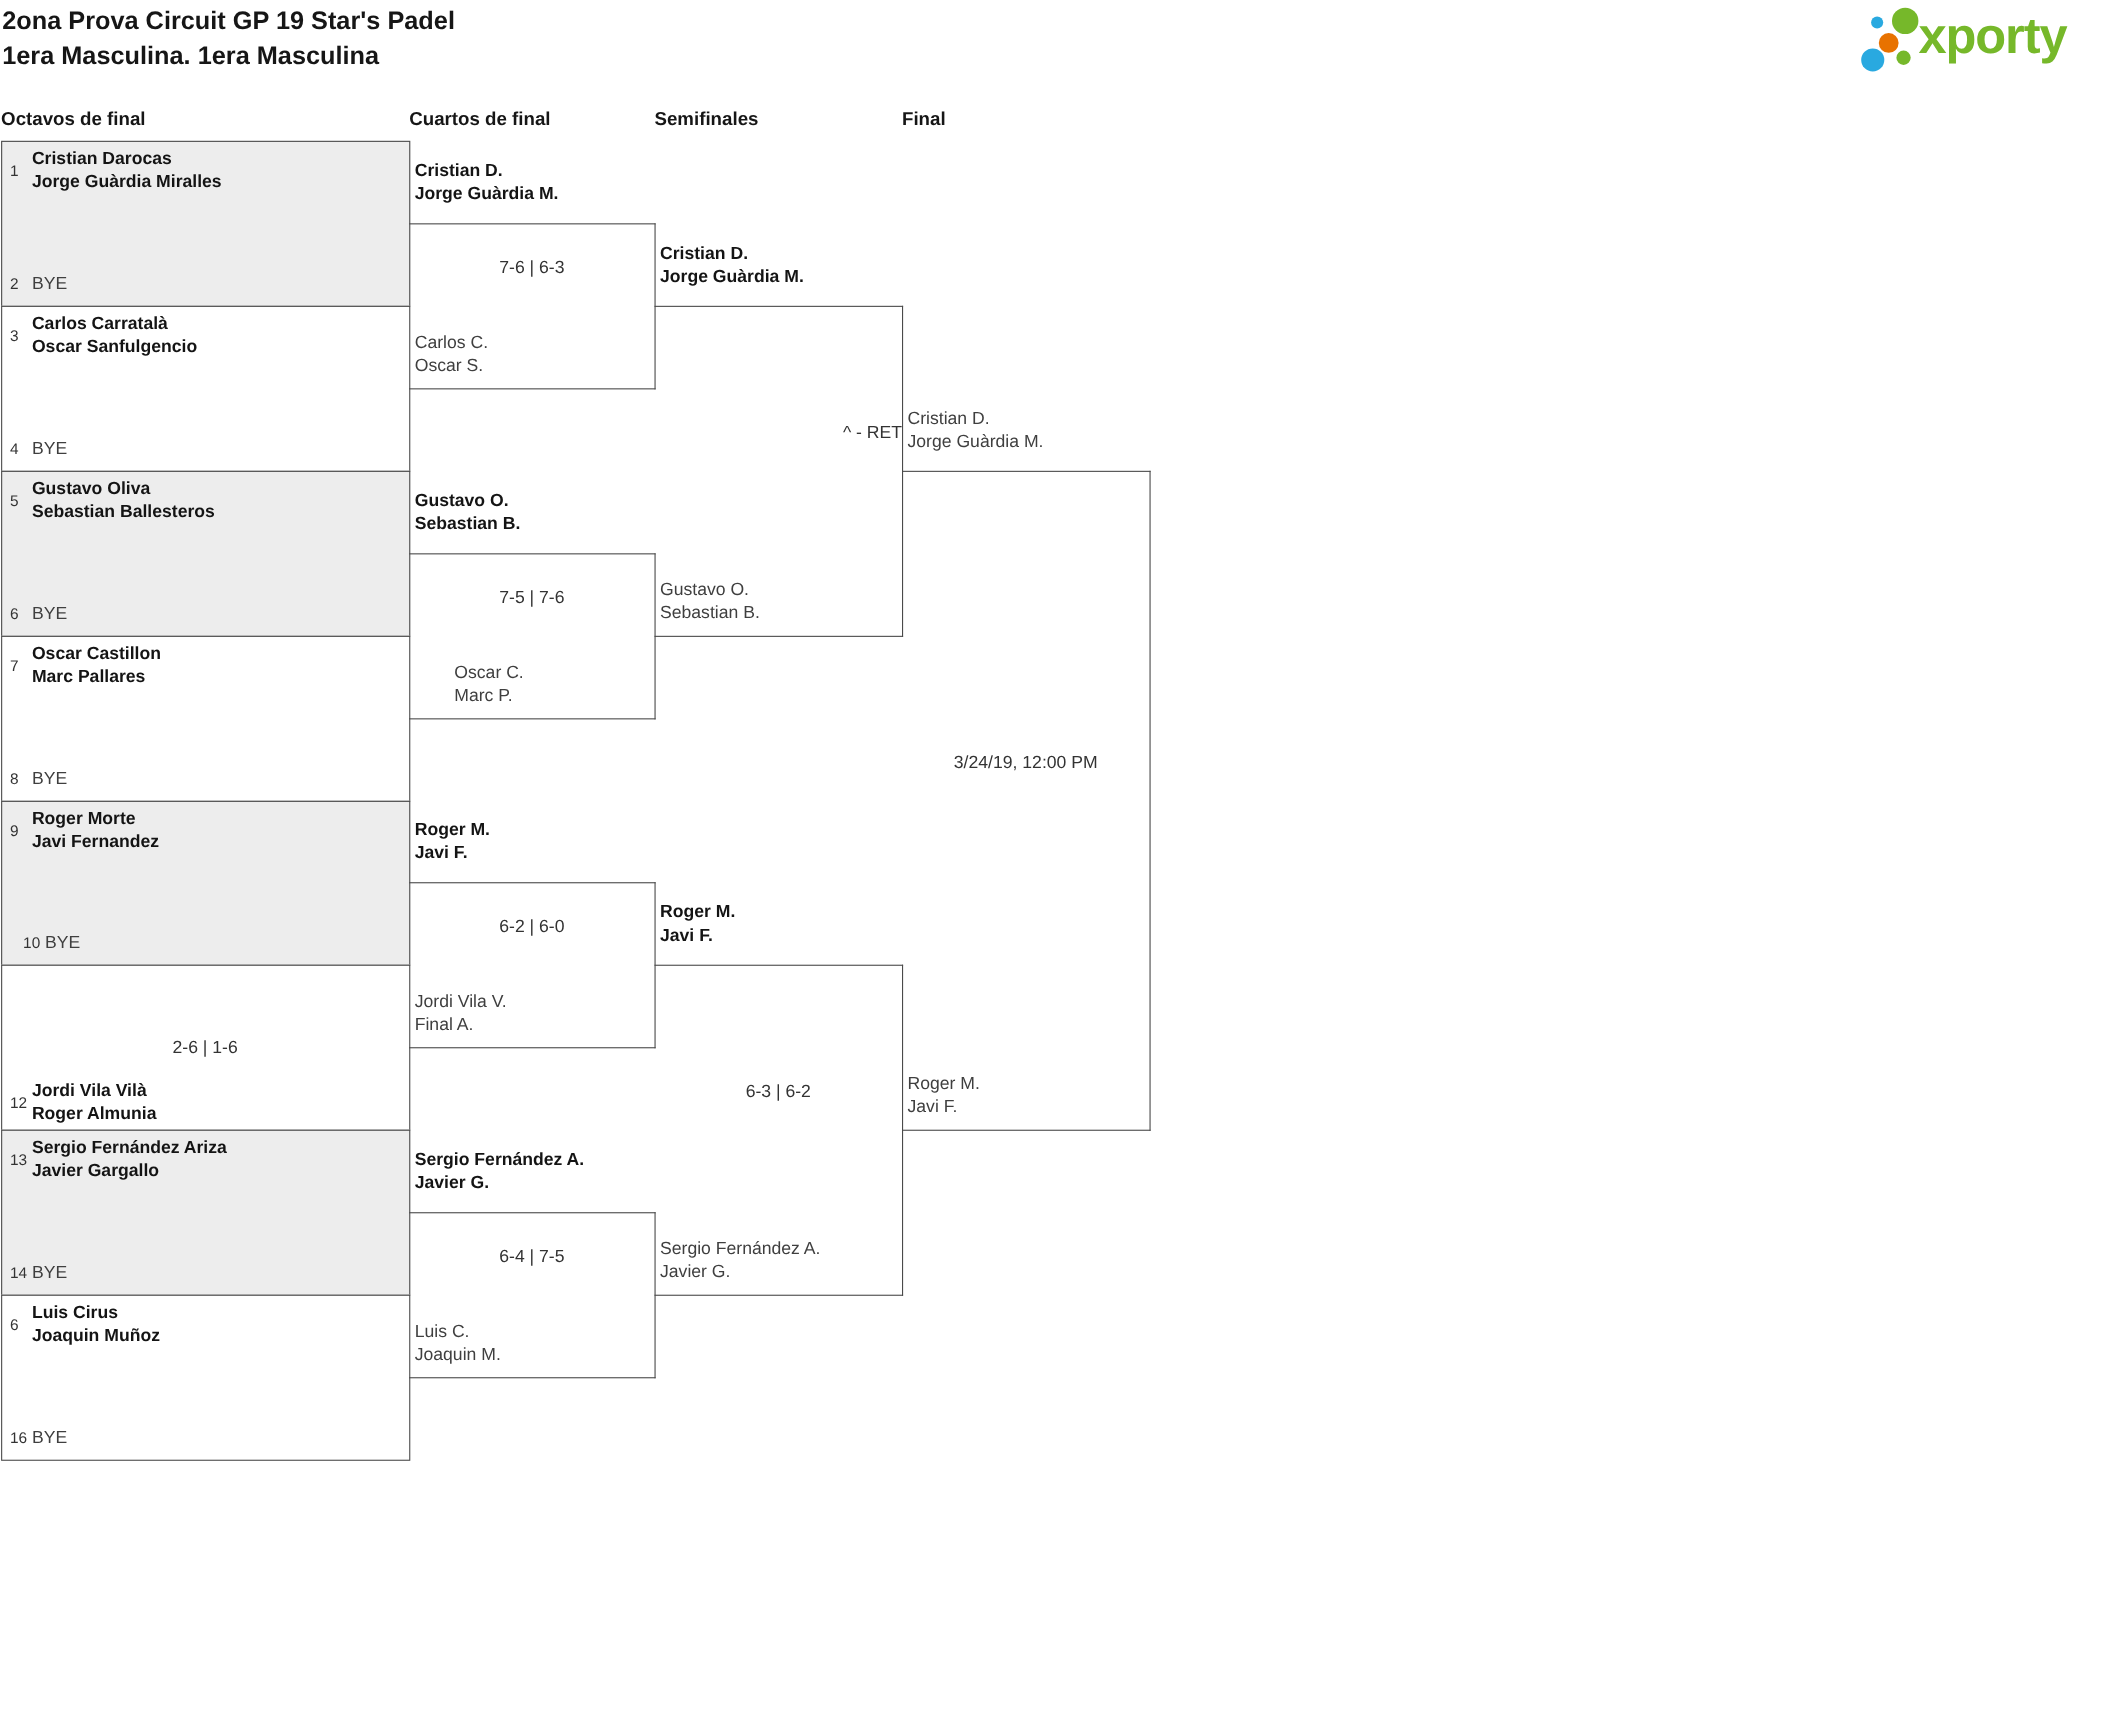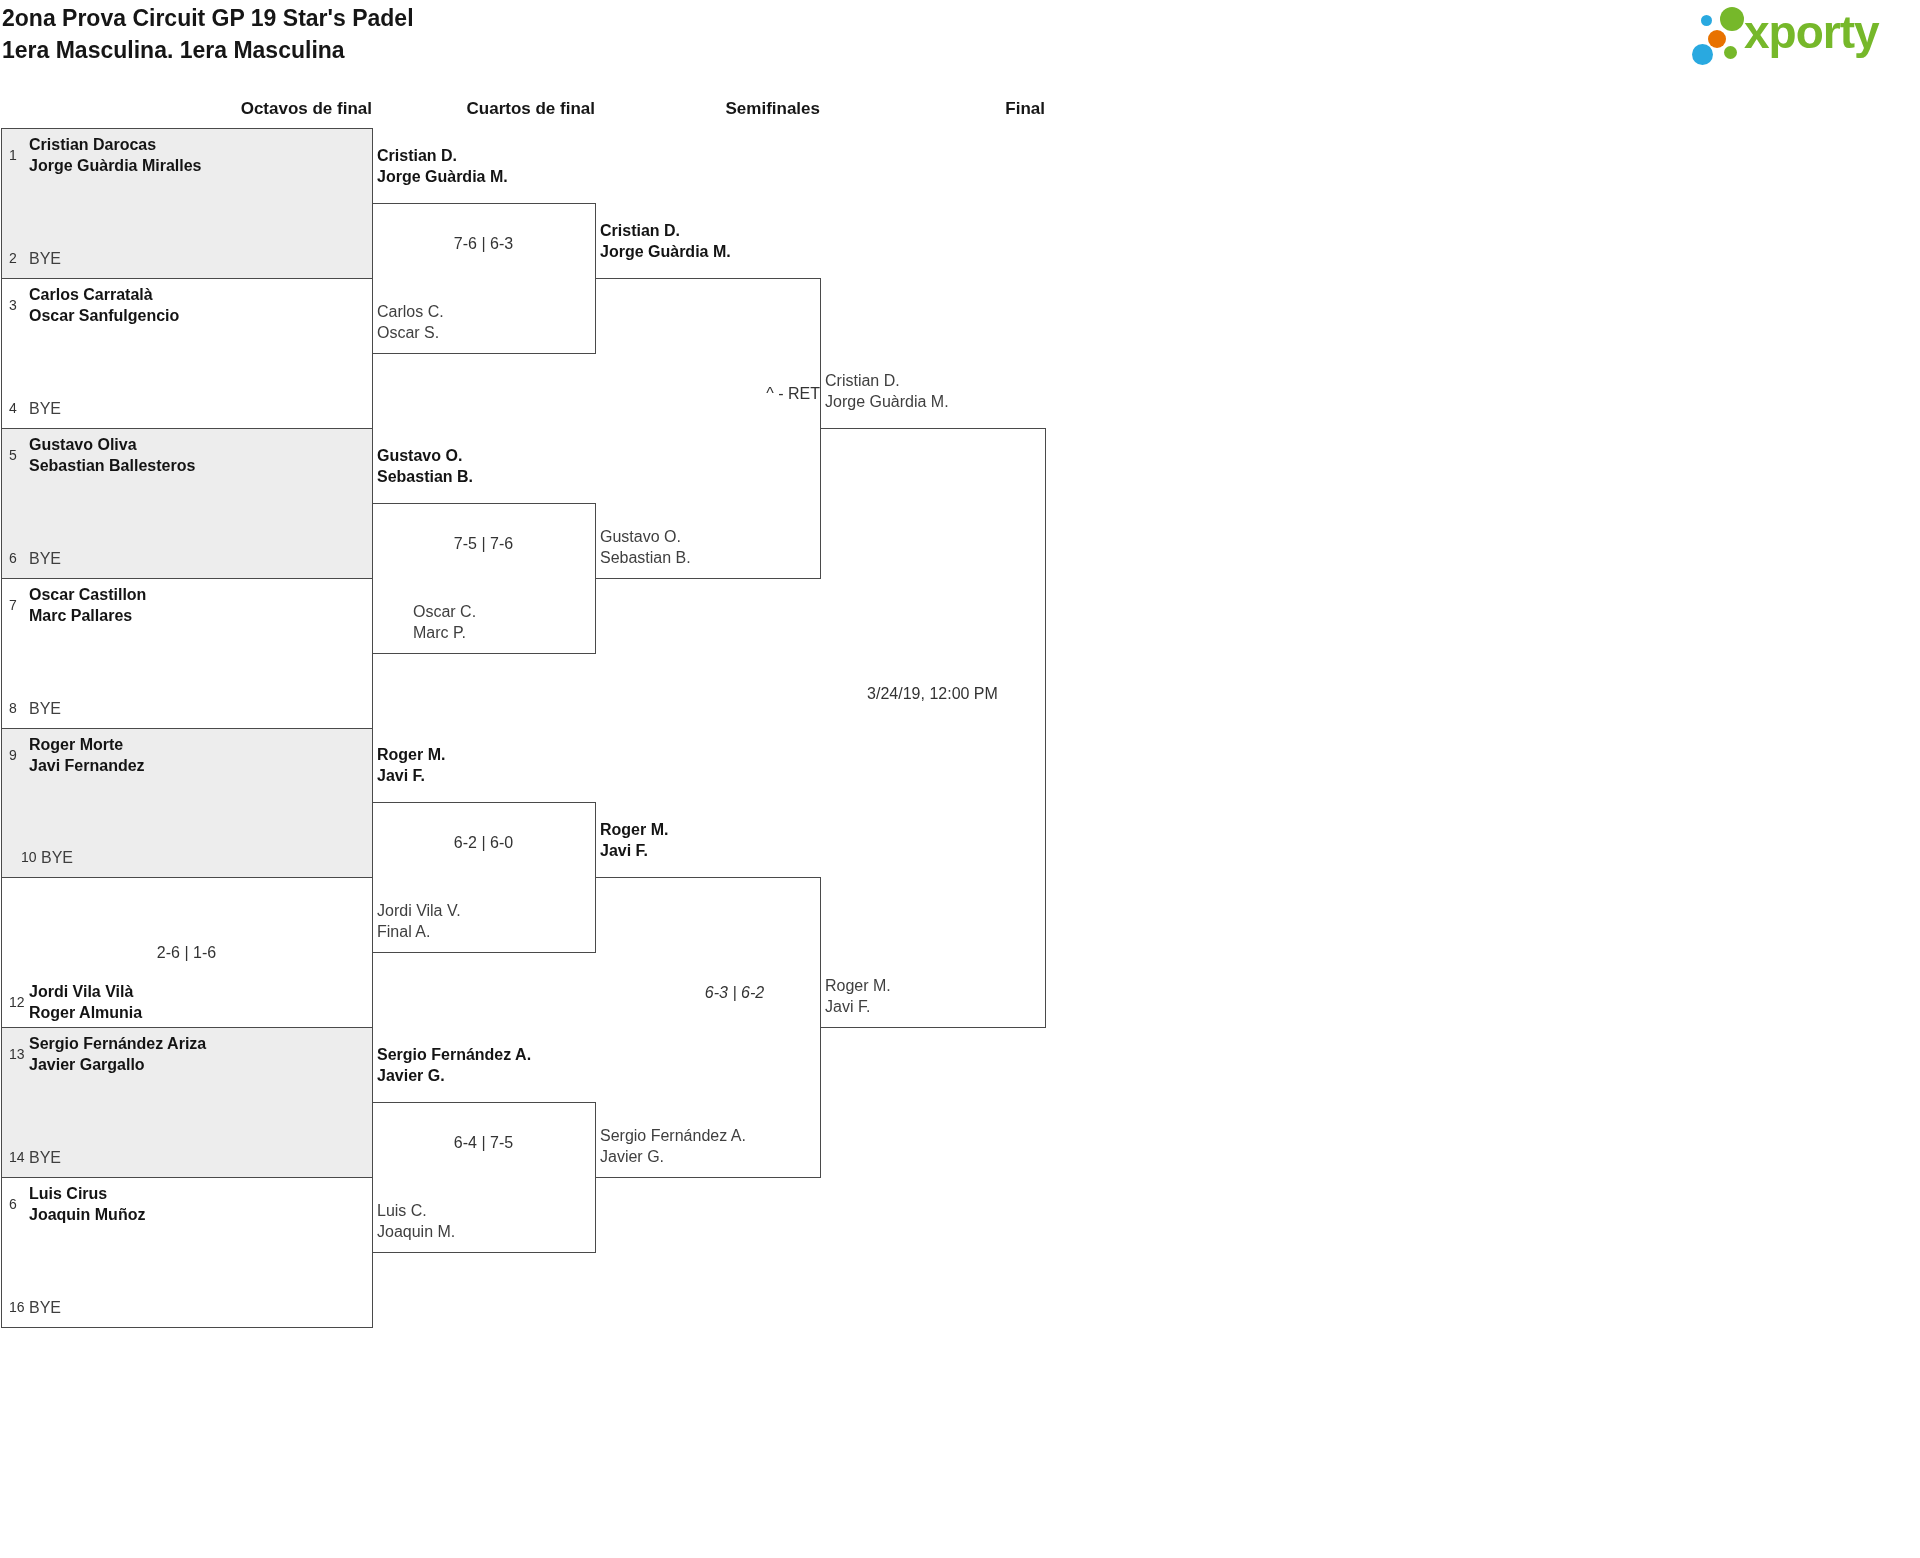--- a/index.html
+++ b/index.html
@@ -6,21 +6,21 @@
     --line:#4a4a4a; --shade:#ededed; --strong:#141414; --normal:#3f3f3f;
     --logo-green:#76b82a; --logo-blue:#29a9e0; --logo-orange:#e87200;
   }
   html,body{margin:0;padding:0;}
   body{
     width:1920px;height:1558px;position:relative;background:#ffffff;
     font-family:"Liberation Sans",sans-serif;overflow:hidden;
   }
   .title{position:absolute;left:2px;top:2px;font-size:23px;line-height:32px;font-weight:700;color:#161616;}
   .subtitle{position:absolute;left:2px;top:34px;font-size:23px;line-height:32px;font-weight:700;color:#161616;}
-  .rh{position:absolute;top:99px;font-size:17px;font-weight:700;color:#161616;text-align:right;}
+  .rh{position:absolute;top:99px;font-size:17px;font-weight:700;color:#161616;text-align:left;}
   
   .logo{position:absolute;left:1680px;top:5px;width:238px;height:80px;}
   .dot{position:absolute;border-radius:50%;}
   .d1{left:21px;top:10px;width:11px;height:11px;background:var(--logo-blue);}
   .d2{left:40px;top:2px;width:24px;height:24px;background:var(--logo-green);}
   .d3{left:28px;top:25px;width:18px;height:18px;background:var(--logo-orange);}
   .d4{left:12px;top:39px;width:21px;height:21px;background:var(--logo-blue);}
   .d5{left:44px;top:41px;width:13px;height:13px;background:var(--logo-green);}
   .word{position:absolute;left:64px;top:0px;font-size:46px;font-weight:700;letter-spacing:-1px;color:var(--logo-green);}
   
@@ -242,21 +242,21 @@
         <div class="nline">Roger M.</div>
         <div class="nline">Javi F.</div>
       </div>
     </div>
     <div class="prow" style="left: 600px; top: 1125px; width: 215px;">
       <div class="names">
         <div class="nline">Sergio Fernández A.</div>
         <div class="nline">Javier G.</div>
       </div>
     </div>
-    <div class="score" style="left: 622px; width: 225px; top: 982px; font-style: italic;">6-3 | 6-2</div>
+    <div class="score" style="left: 595px; width: 225px; top: 982px;">6-3 | 6-2</div>
     <div class="box conn" style="left: 820px; top: 428px; width: 226px; height: 600px;"></div>
     <div class="prow" style="left: 825px; top: 370px; width: 215px;">
       <div class="names">
         <div class="nline">Cristian D.</div>
         <div class="nline">Jorge Guàrdia M.</div>
       </div>
     </div>
     <div class="prow" style="left: 825px; top: 975px; width: 215px;">
       <div class="names">
         <div class="nline">Roger M.</div>

